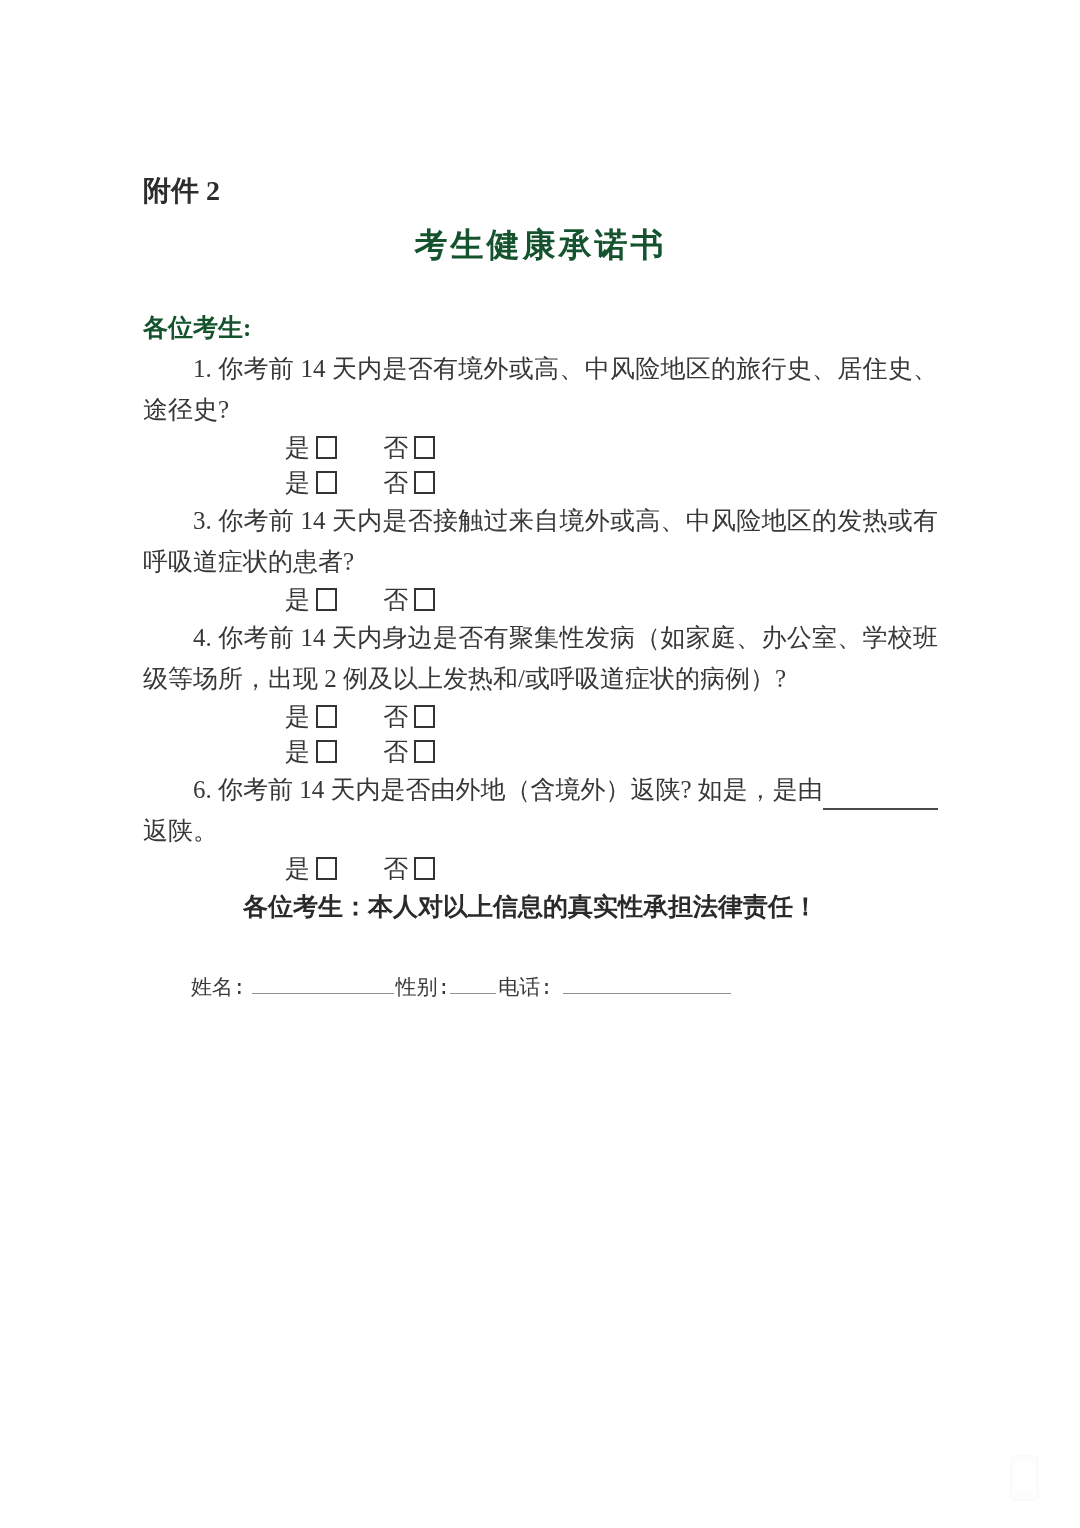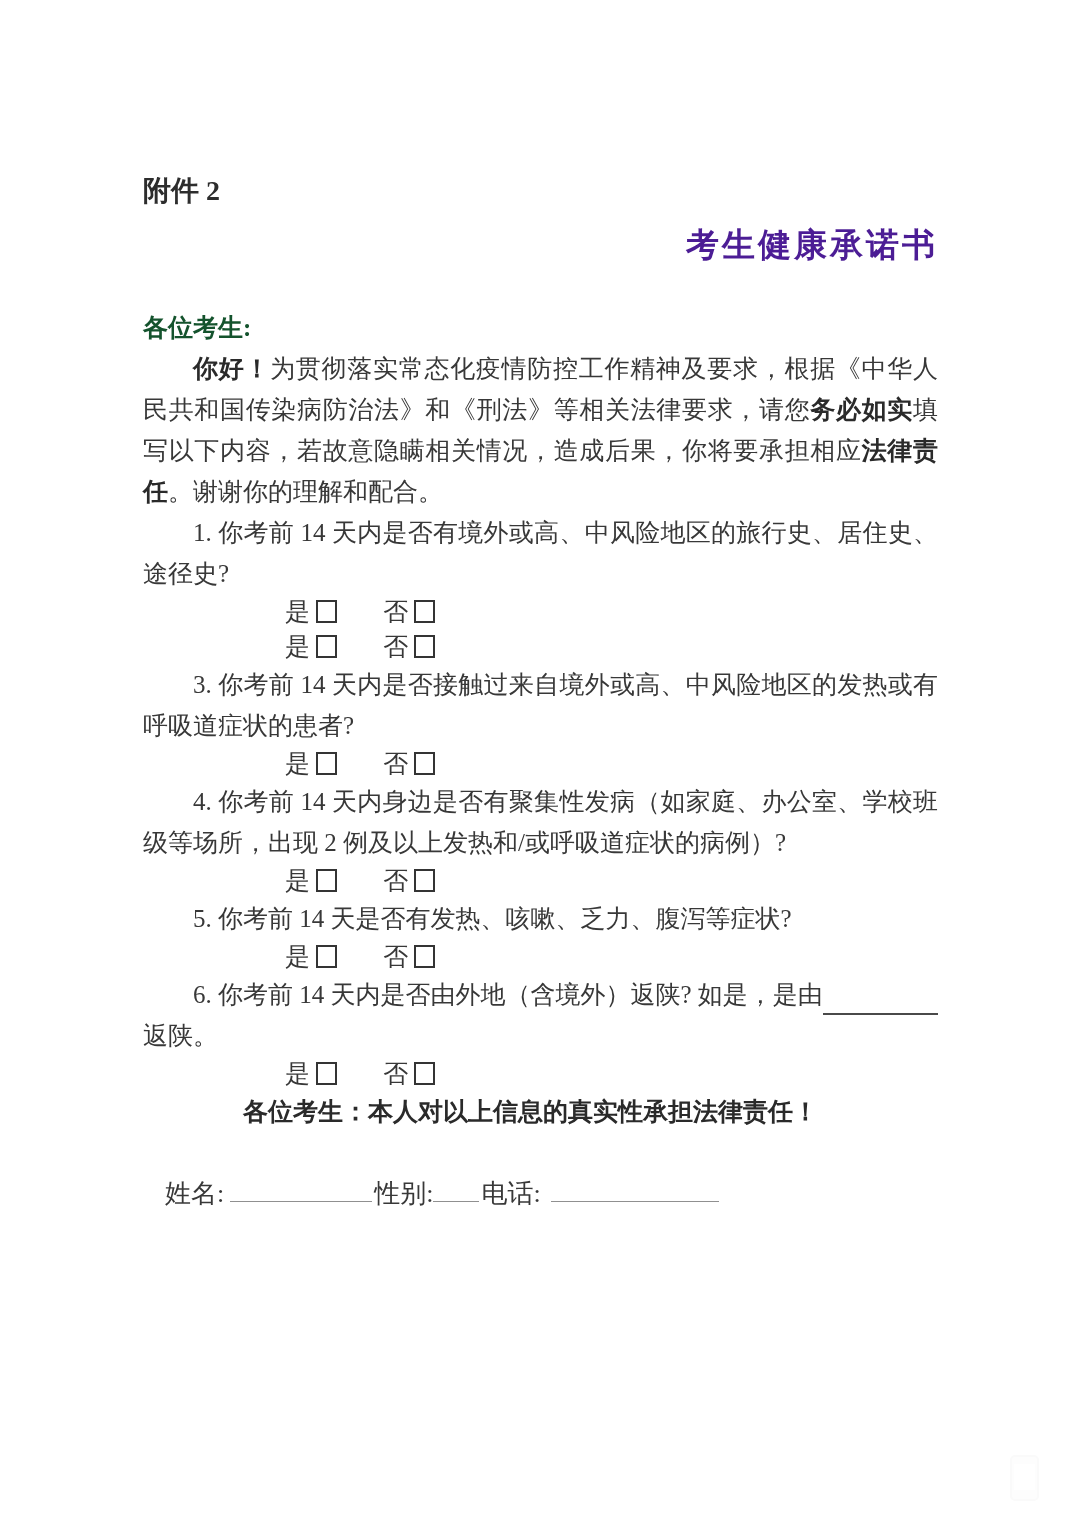--- a/index.html
+++ b/index.html
@@ -22,22 +22,22 @@
   .attachment {
     font-size: 28px;
     font-weight: bold;
     color: #2d2d2d;
     line-height: 38px;
     margin-bottom: 13px;
   }
   .doc-title {
     font-size: 33px;
     font-weight: bold;
-    color: #4c1d95;
-    text-align: right;
+    color: #14532d;
+    text-align: center;
     letter-spacing: 3px;
     line-height: 44px;
     margin-bottom: 40px;
   }
   .salutation {
     font-size: 25px;
     font-weight: bold;
     color: #14532d;
     line-height: 41px;
   }
@@ -83,24 +83,25 @@
   }
   .declaration {
     font-size: 25px;
     font-weight: bold;
     color: #2a2a2a;
     line-height: 41px;
     padding-left: 100px;
     margin-bottom: 34px;
   }
   .footer-row {
-    margin-left: 22px;
-    font-size: 26px;
+    margin-left: 48px;
+    font-size: 21px;
     line-height: 56px;
     white-space: nowrap;
+    font-family: Liberation Mono, monospace;
   }
   .flabel { display: inline-block; }
   .blank {
     display: inline-block;
     border-bottom: 1.5px solid #909090;
     height: 28px;
     vertical-align: baseline;
     cursor: text;
   }
   .blank.dark { border-bottom: 2px solid #3f3f3f; }
@@ -135,21 +136,20 @@
 
 <div class="page">
   <div class="content">
 
     <div class="attachment">附件 2</div>
 
     <div class="doc-title">考生健康承诺书</div>
 
     <div class="salutation">各位考生:</div>
 
-    <p class="para"><b>你好！</b><span>为贯彻落实常态化疫情防控工作精神及要求，根据《中华人民共和国传染病防治法》和《刑法》等相关法律要求，请您</span><b>务必如实</b><span>填写以下内容，若故意隐瞒相关情况，造成后果，你将要承担相应</span><b>法律责任</b><span>。谢谢你的理解和配合。</span></p>
 
     <p class="para">1. 你考前 14 天内是否有境外或高、中风险地区的旅行史、居住史、途径史?</p>
     <div class="yn-row">
       <span class="yn-pair first"><span>是</span><span class="cb"></span></span>
       <span class="yn-pair"><span>否</span><span class="cb"></span></span>
     </div>
 
     <div class="yn-row">
       <span class="yn-pair first"><span>是</span><span class="cb"></span></span>
       <span class="yn-pair"><span>否</span><span class="cb"></span></span>
@@ -160,21 +160,20 @@
       <span class="yn-pair first"><span>是</span><span class="cb"></span></span>
       <span class="yn-pair"><span>否</span><span class="cb"></span></span>
     </div>
 
     <p class="para">4. 你考前 14 天内身边是否有聚集性发病（如家庭、办公室、学校班级等场所，出现 2 例及以上发热和/或呼吸道症状的病例）?</p>
     <div class="yn-row">
       <span class="yn-pair first"><span>是</span><span class="cb"></span></span>
       <span class="yn-pair"><span>否</span><span class="cb"></span></span>
     </div>
 
-    <p class="para">5. 你考前 14 天是否有发热、咳嗽、乏力、腹泻等症状?</p>
     <div class="yn-row">
       <span class="yn-pair first"><span>是</span><span class="cb"></span></span>
       <span class="yn-pair"><span>否</span><span class="cb"></span></span>
     </div>
 
     <div class="q6-line">
       <span class="q6-text">6. 你考前 14 天内是否由外地（含境外）返陕? 如是，是由</span>
       <span class="blank-flex"></span>
     </div>
     <p class="para noindent">返陕。</p>

